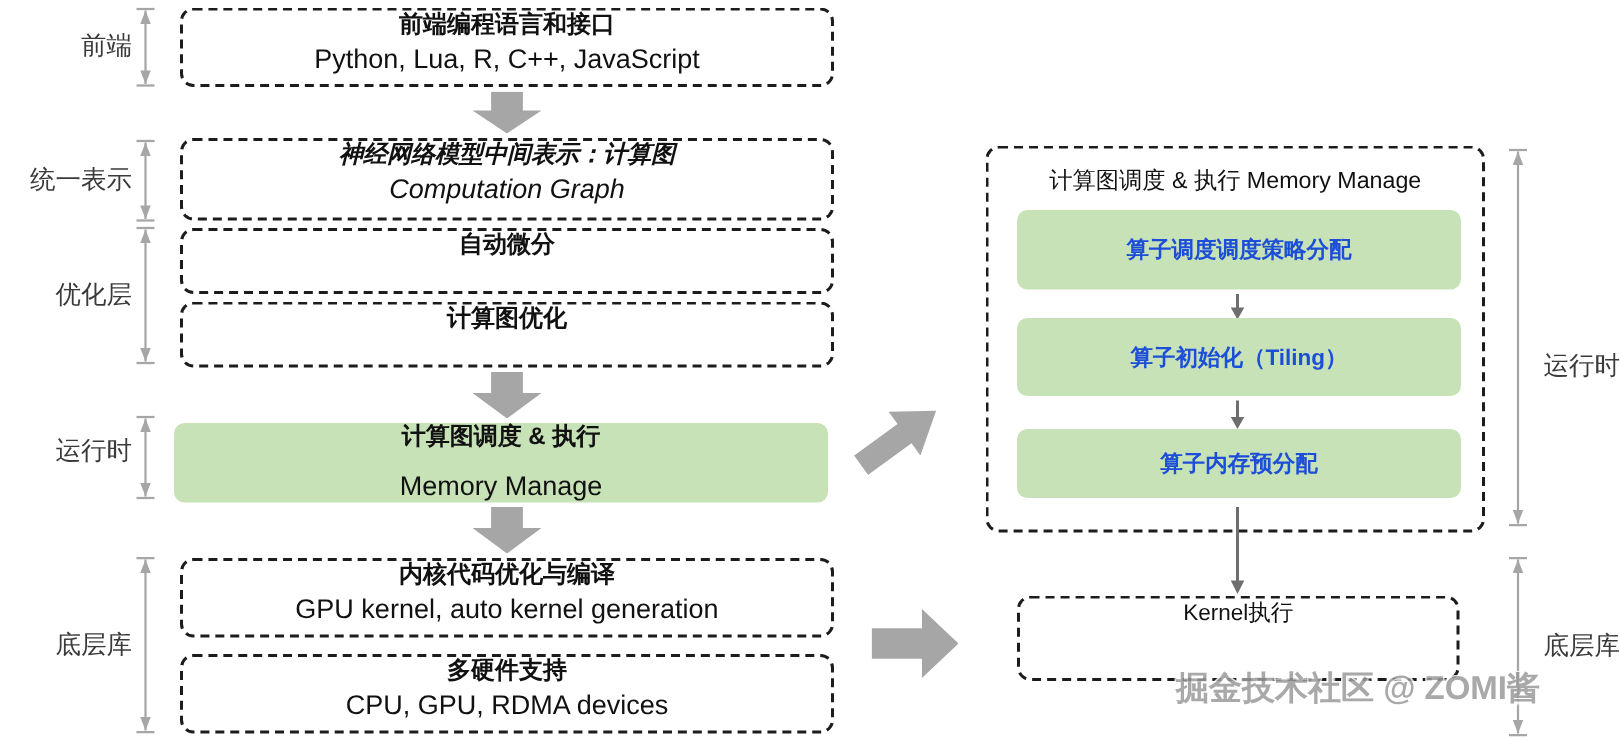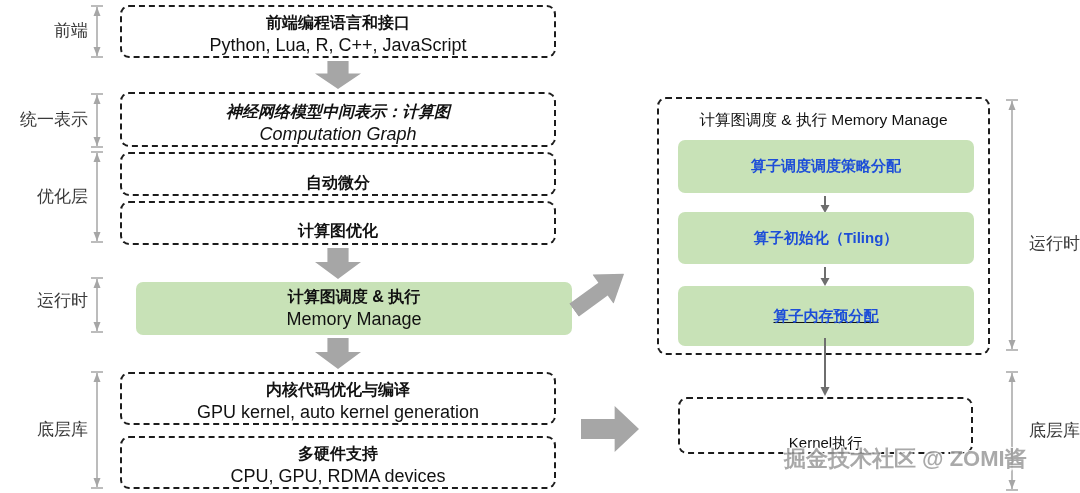--- a/index.html
+++ b/index.html
@@ -9,21 +9,21 @@
     --border:#1c1c1c;
     --label:#3a3a3a;
   }
   html,body{margin:0;padding:0;background:#fff;}
   #canvas{
     position:relative;width:1080px;height:493px;background:#ffffff;overflow:hidden;
     font-family:"Liberation Sans","DejaVu Sans",sans-serif;color:#111;
   }
   .dbox{
     position:absolute;border:2px dashed var(--border);border-radius:9px;background:#fff;
-    display:flex;flex-direction:column;align-items:center;justify-content:flex-end;
+    display:flex;flex-direction:column;align-items:center;justify-content:flex-start;
     text-align:center;box-sizing:border-box;
   }
   .gbox{
     position:absolute;background:var(--green);border-radius:7px;
     display:flex;flex-direction:column;align-items:center;justify-content:center;
     text-align:center;box-sizing:border-box;
   }
   .title{font-size:16px;font-weight:bold;line-height:1.3;color:#111;}
   .sub{font-size:18px;line-height:1.25;color:#111;}
   .steptext{font-size:15px;font-weight:bold;color:#1d4ed8;}
@@ -115,21 +115,21 @@
   <div class="dbox" style="left:120px;top:152px;width:436px;height:44px;">
     <div class="title">自动微分</div>
   </div>
 
   <div class="dbox" style="left:120px;top:201px;width:436px;height:44px;font-family:Liberation Mono, monospace;">
     <div class="title">计算图优化</div>
   </div>
 
   <div class="blkdown" style="left:315px;top:248px;width:46px;height:31px;"></div>
 
-  <div class="gbox" style="left:136px;top:282px;width:436px;height:53px;">
+  <div class="gbox" style="left:116px;top:282px;width:436px;height:53px;justify-content:space-between;">
     <div class="title">计算图调度 &amp; 执行</div>
     <div class="sub">Memory Manage</div>
   </div>
 
   <div class="blkdown" style="left:315px;top:338px;width:46px;height:31px;"></div>
 
   <div class="dbox" style="left:120px;top:372px;width:436px;height:53px;">
     <div class="title">内核代码优化与编译</div>
     <div class="sub">GPU kernel, auto kernel generation</div>
   </div>
@@ -157,21 +157,21 @@
 
   <div class="gbox" style="left:678px;top:212px;width:296px;height:52px;">
     <div class="steptext">算子初始化（Tiling）</div>
   </div>
 
   <svg class="tarr" style="left:818px;top:267px;" width="14" height="19">
     <line x1="7" y1="0" x2="7" y2="12"></line>
       <polygon points="7,19 2.5,11 11.5,11"></polygon>
   </svg>
 
-  <div class="gbox" style="left:678px;top:286px;width:296px;height:60px;text-decoration:underline;">
+  <div class="gbox" style="left:678px;top:286px;width:296px;height:46px;">
     <div class="steptext">算子内存预分配</div>
   </div>
 
   <svg class="tarr" style="left:818px;top:338px;" width="14" height="58">
     <line x1="7" y1="0" x2="7" y2="50"></line>
       <polygon points="7,58 2.5,49 11.5,49"></polygon>
   </svg>
 
   <div class="dbox" style="left:678px;top:397px;width:295px;height:57px;">
     <div class="title" style="font-weight:normal;font-size:15px;">Kernel执行</div>

